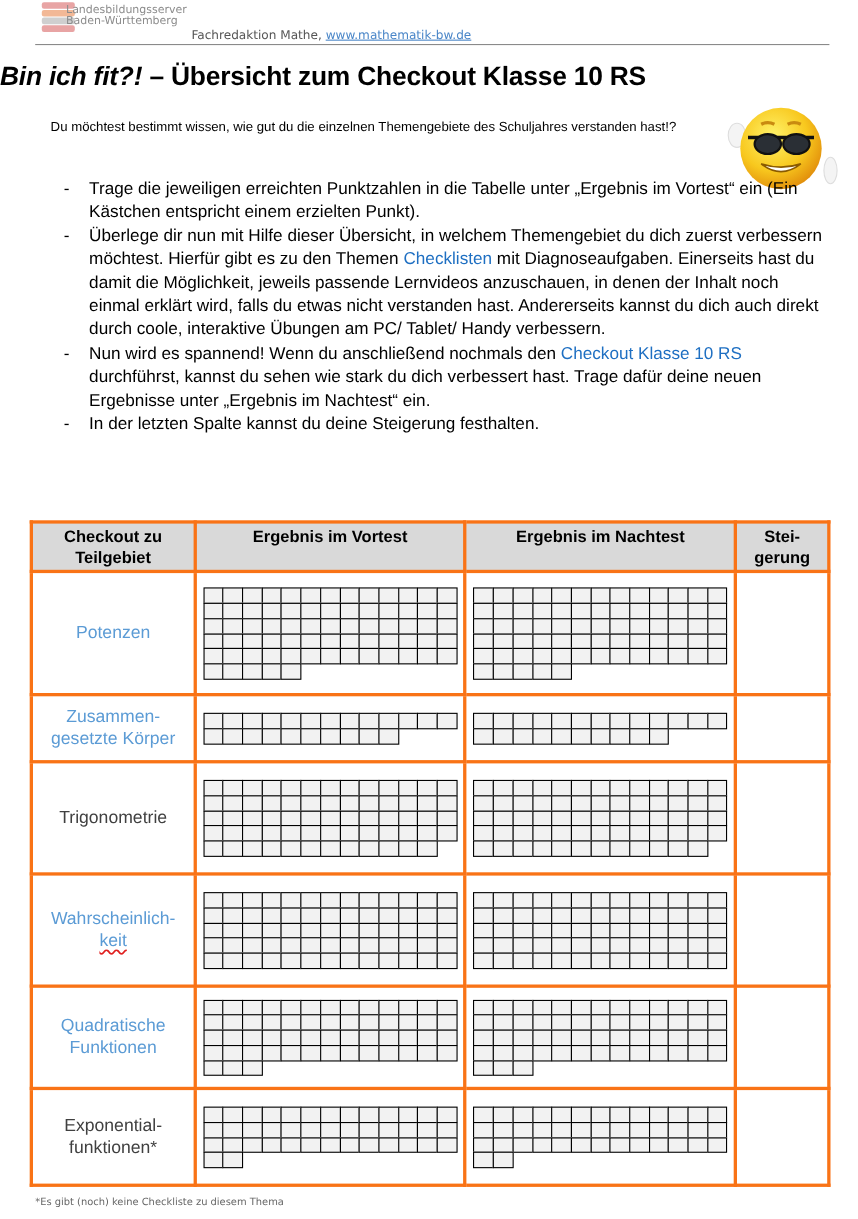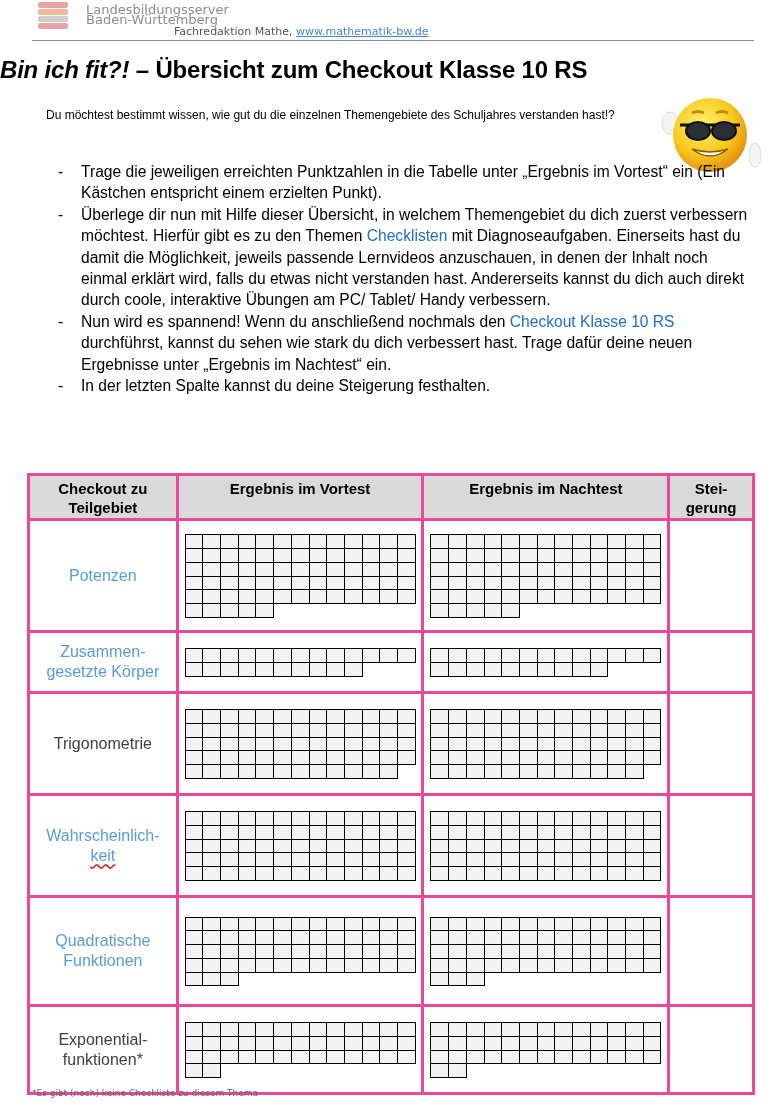--- a/index.html
+++ b/index.html
@@ -3,41 +3,41 @@
 <meta charset="utf-8">
 <style>
   * { box-sizing: border-box; margin: 0; padding: 0; }
   html, body { width: 780px; height: 1108px; background: #ffffff; overflow: hidden; }
   body { position: relative; font-family: "Liberation Sans", sans-serif; color: #000; }
 
   
   .logo { position: absolute; left: 36px; top: 2px; width: 130px; height: 28px; }
   .logo-stack { position: absolute; left: 0; top: 0; width: 34px; height: 28px; }
   .logo-stack span { position: absolute; left: 2px; width: 30px; height: 6px; border-radius: 2px; }
-  .logo-text { position: absolute; left: 50px; top: 3px; font-family: "DejaVu Sans", sans-serif; font-size: 13px; line-height: 10px; color: #8c8c8c; }
+  .logo-text { position: absolute; left: 24px; top: 3px; font-family: "DejaVu Sans", sans-serif; font-size: 10px; line-height: 10px; color: #8c8c8c; }
   .header-line-text { position: absolute; left: 174px; top: 25px; font-family: "DejaVu Sans", sans-serif; font-size: 11px; color: #555; }
   .header-line-text a { color: #4a86c8; text-decoration: underline; }
   .header-rule { position: absolute; left: 32px; right: 26px; top: 40px; border-top: 1px solid #8a8a8a; }
 
   
   .title { position: absolute; left: 0; right: 0; top: 56px; text-align: left; font-size: 24px; font-weight: bold; letter-spacing: -0.2px; }
   .title i { font-style: italic; }
 
   .intro { position: absolute; left: 46px; top: 104px; width: 610px; font-size: 12px; line-height: 22px; }
 
   .smiley { position: absolute; left: 654px; top: 95px; width: 112px; height: 80px; }
 
   ul.steps { position: absolute; left: 56px; top: 161px; width: 700px; list-style: none; font-size: 15.6px; line-height: 21.4px; }
   ul.steps li { position: relative; padding-left: 25px; }
   ul.steps li::before { content: "-"; position: absolute; left: 2px; top: 0; }
   .link { color: #1e6fc2; }
 
   
   table.overview { position: absolute; left: 27px; top: 473px; width: 728px; border-collapse: collapse; }
-  table.overview th, table.overview td { border: 3px solid #ec4899; }
+  table.overview th, table.overview td { border: 3px solid #f97316; }
   table.overview th { background: #d9d9d9; font-weight: bold; font-size: 15px; line-height: 19px; vertical-align: top; padding-top: 3px; height: 45px; }
   td.topic { width: 150px; text-align: center; vertical-align: middle; font-size: 16px; line-height: 20px; }
   td.topic.light { color: #5b9bd5; }
   td.topic.dark { color: #404040; }
   td.grid-cell { width: 246px; vertical-align: middle; padding: 0 0 0 6px; }
   td.stei { width: 86px; }
   .squiggle { text-decoration: underline wavy #e02020; text-underline-offset: 3px; text-align: right; }
 
   .grid { display: grid; grid-template-columns: repeat(13, 17.7px); grid-auto-rows: 13.8px; }
   .grid .sq { background: #f2f2f2; border: 1px solid #000; margin: 0 -1px -1px 0; }
@@ -589,21 +589,21 @@
             <div class="sq"></div>
             <div class="sq"></div>
             <div class="sq"></div>
             <div class="sq"></div>
             <div class="sq"></div>
             <div class="sq"></div>
           </div>
         </td>
         <td class="stei"></td>
       </tr>
-      <tr style="height: 109px; padding-left: 20px;">
+      <tr style="height: 93px; padding-left: 20px;">
         <td class="topic light"><span>Quadratische</span><br><span>Funktionen</span></td>
         <td class="grid-cell">
           <div class="grid" style="grid-template-columns: repeat(13, 17.7px);">
             <div class="sq"></div>
             <div class="sq"></div>
             <div class="sq"></div>
             <div class="sq"></div>
             <div class="sq"></div>
             <div class="sq"></div>
             <div class="sq"></div>

